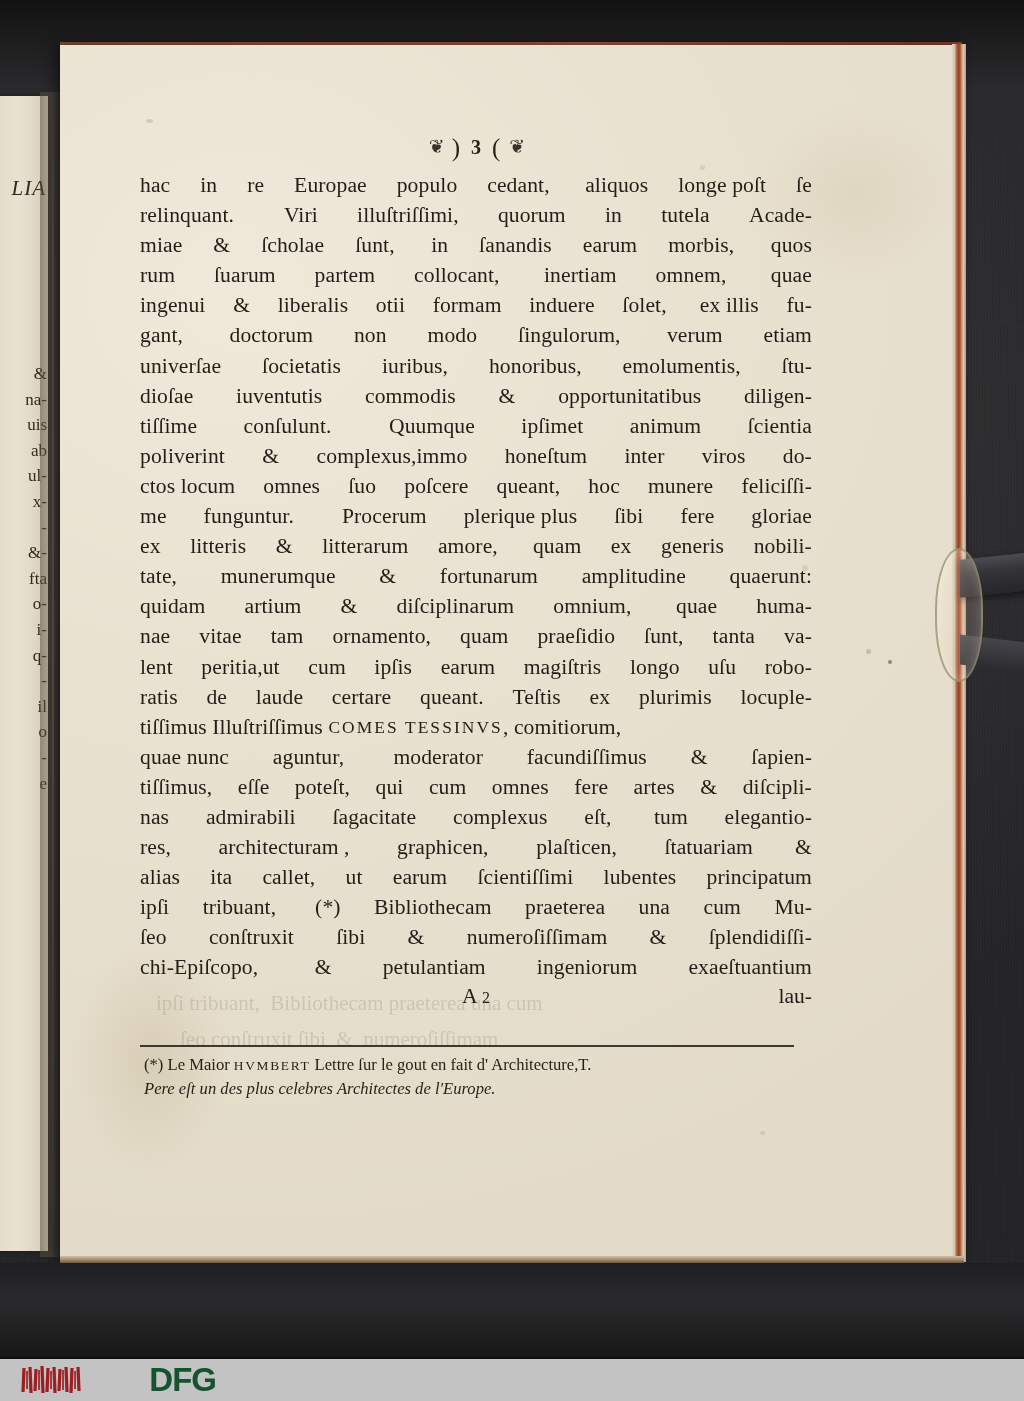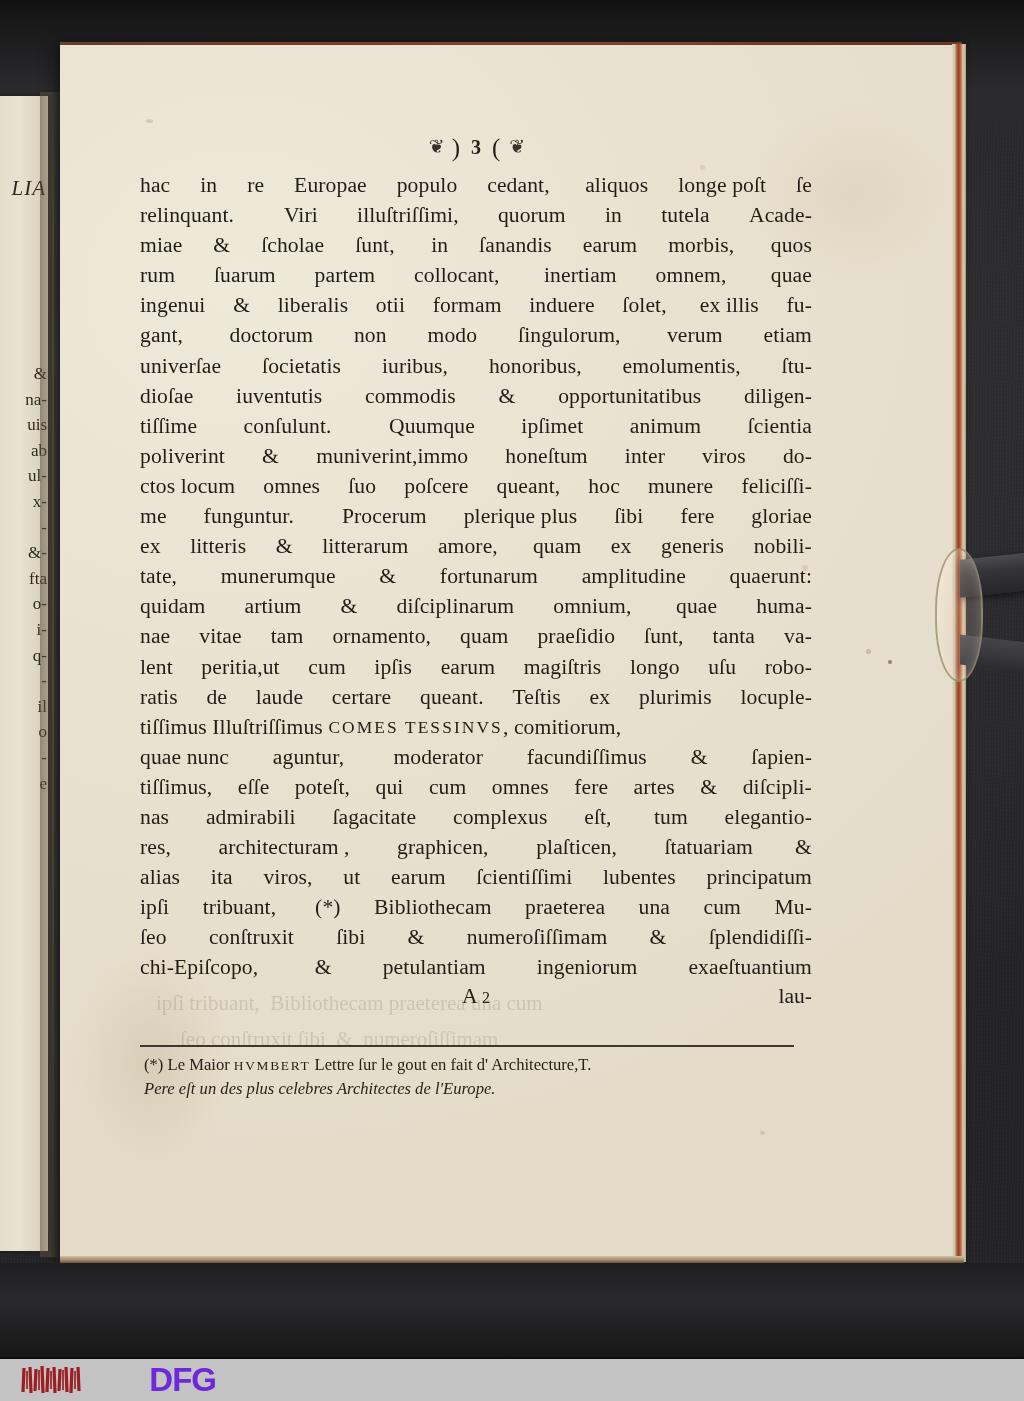--- a/index.html
+++ b/index.html
@@ -286,21 +286,21 @@
     white-space: nowrap;
   }
   #dfg-logo {
     flex: 0 0 auto;
     width: 112px; height: 42px;
     display: flex; align-items: center; justify-content: flex-end;
     padding-right: 6px;
     font-family: "Liberation Sans", sans-serif;
     font-weight: 700;
     font-size: 33px;
-    color: #6d28d9;
+    color: #14532d;
     letter-spacing: -1px;
   }
 </style>
 </head>
 <body>
 
 <div id="scan">
 
   <div id="bed">
     <div class="bed-grain"></div>
@@ -360,35 +360,35 @@
       <div id="body">
           <div class="ln j"><span class="w">hac</span><span class="w">in</span><span class="w">re</span><span class="w">Europae</span><span class="w">populo</span><span class="w">cedant, </span><span class="w">aliquos</span><span class="w">longe poſt</span><span class="w">ſe</span></div>
           <div class="ln j"><span class="w">relinquant.</span><span class="w">  Viri</span><span class="w">illuſtriſſimi,</span><span class="w">quorum</span><span class="w">in</span><span class="w">tutela</span><span class="w">Acade-</span></div>
           <div class="ln j"><span class="w">miae</span><span class="w">&amp;</span><span class="w">ſcholae</span><span class="w">ſunt, </span><span class="w">in</span><span class="w">ſanandis</span><span class="w">earum</span><span class="w">morbis, </span><span class="w">quos</span></div>
           <div class="ln j"><span class="w">rum</span><span class="w">ſuarum</span><span class="w">partem</span><span class="w">collocant, </span><span class="w">inertiam</span><span class="w">omnem, </span><span class="w">quae</span></div>
           <div class="ln j"><span class="w">ingenui</span><span class="w">&amp;</span><span class="w">liberalis</span><span class="w">otii</span><span class="w">formam</span><span class="w">induere</span><span class="w">ſolet, </span><span class="w">ex illis</span><span class="w">fu-</span></div>
           <div class="ln j"><span class="w">gant, </span><span class="w">doctorum</span><span class="w">non</span><span class="w">modo</span><span class="w">ſingulorum, </span><span class="w">verum</span><span class="w">etiam</span></div>
           <div class="ln j"><span class="w">univerſae</span><span class="w">ſocietatis</span><span class="w">iuribus,</span><span class="w">honoribus,</span><span class="w">emolumentis,</span><span class="w">ſtu-</span></div>
           <div class="ln j"><span class="w">dioſae</span><span class="w">iuventutis</span><span class="w">commodis</span><span class="w">&amp;</span><span class="w">opportunitatibus</span><span class="w">diligen-</span></div>
           <div class="ln j"><span class="w">tiſſime</span><span class="w">conſulunt.</span><span class="w">  Quumque</span><span class="w">ipſimet</span><span class="w">animum</span><span class="w">ſcientia</span></div>
-          <div class="ln j"><span class="w">poliverint</span><span class="w">&amp;</span><span class="w">muniverint,immo</span><span class="w">honeſtum</span><span class="w">inter</span><span class="w">viros</span><span class="w">do-</span></div>
+          <div class="ln j"><span class="w">poliverint</span><span class="w">&amp;</span><span class="w">complexus,immo</span><span class="w">honeſtum</span><span class="w">inter</span><span class="w">viros</span><span class="w">do-</span></div>
           <div class="ln j"><span class="w">ctos locum</span><span class="w">omnes</span><span class="w">ſuo</span><span class="w">poſcere</span><span class="w">queant,</span><span class="w">hoc</span><span class="w">munere</span><span class="w">feliciſſi-</span></div>
           <div class="ln j"><span class="w">me</span><span class="w">funguntur.</span><span class="w">  Procerum</span><span class="w">plerique plus</span><span class="w">ſibi</span><span class="w">fere</span><span class="w">gloriae</span></div>
           <div class="ln j"><span class="w">ex</span><span class="w">litteris</span><span class="w">&amp;</span><span class="w">litterarum</span><span class="w">amore, </span><span class="w">quam</span><span class="w">ex</span><span class="w">generis</span><span class="w">nobili-</span></div>
           <div class="ln j"><span class="w">tate,</span><span class="w">munerumque</span><span class="w">&amp;</span><span class="w">fortunarum</span><span class="w">amplitudine</span><span class="w">quaerunt:</span></div>
           <div class="ln j"><span class="w">quidam</span><span class="w">artium</span><span class="w">&amp;</span><span class="w">diſciplinarum</span><span class="w">omnium, </span><span class="w">quae</span><span class="w">huma-</span></div>
           <div class="ln j"><span class="w">nae</span><span class="w">vitae</span><span class="w">tam</span><span class="w">ornamento,</span><span class="w">quam</span><span class="w">praeſidio</span><span class="w">ſunt,</span><span class="w">tanta</span><span class="w">va-</span></div>
           <div class="ln j"><span class="w">lent</span><span class="w">peritia,ut</span><span class="w">cum</span><span class="w">ipſis</span><span class="w">earum</span><span class="w">magiſtris</span><span class="w">longo</span><span class="w">uſu</span><span class="w">robo-</span></div>
           <div class="ln j"><span class="w">ratis</span><span class="w">de</span><span class="w">laude</span><span class="w">certare</span><span class="w">queant.</span><span class="w">Teſtis</span><span class="w">ex</span><span class="w">plurimis</span><span class="w">locuple-</span></div>
           <div class="ln"><span class="w">tiſſimus Illuſtriſſimus </span><span class="smallcaps">COMES TESSINVS</span><span class="w">, comitiorum,</span></div>
           <div class="ln j"><span class="w">quae nunc</span><span class="w">aguntur, </span><span class="w">moderator</span><span class="w">facundiſſimus</span><span class="w">&amp;</span><span class="w">ſapien-</span></div>
           <div class="ln j"><span class="w">tiſſimus,</span><span class="w">eſſe</span><span class="w">poteſt,</span><span class="w">qui</span><span class="w">cum</span><span class="w">omnes</span><span class="w">fere</span><span class="w">artes</span><span class="w">&amp;</span><span class="w">diſcipli-</span></div>
           <div class="ln j"><span class="w">nas</span><span class="w">admirabili</span><span class="w">ſagacitate</span><span class="w">complexus</span><span class="w">eſt, </span><span class="w">tum</span><span class="w">elegantio-</span></div>
           <div class="ln j"><span class="w">res, </span><span class="w">architecturam , </span><span class="w">graphicen, </span><span class="w">plaſticen, </span><span class="w">ſtatuariam</span><span class="w">&amp;</span></div>
-          <div class="ln j"><span class="w">alias</span><span class="w">ita</span><span class="w">viros,</span><span class="w">ut</span><span class="w">earum</span><span class="w">ſcientiſſimi</span><span class="w">lubentes</span><span class="w">principatum</span></div>
+          <div class="ln j"><span class="w">alias</span><span class="w">ita</span><span class="w">callet,</span><span class="w">ut</span><span class="w">earum</span><span class="w">ſcientiſſimi</span><span class="w">lubentes</span><span class="w">principatum</span></div>
           <div class="ln j"><span class="w">ipſi</span><span class="w">tribuant, </span><span class="w">(*)</span><span class="w">Bibliothecam</span><span class="w">praeterea</span><span class="w">una</span><span class="w">cum</span><span class="w">Mu-</span></div>
           <div class="ln j"><span class="w">ſeo</span><span class="w">conſtruxit</span><span class="w">ſibi</span><span class="w">&amp;</span><span class="w">numeroſiſſimam</span><span class="w">&amp;</span><span class="w">ſplendidiſſi-</span></div>
           <div class="ln j"><span class="w">chi-Epiſcopo, </span><span class="w">&amp;</span><span class="w">petulantiam</span><span class="w">ingeniorum</span><span class="w">exaeſtuantium</span></div>
         </div>
 
       <div id="sigline">
         <span id="sig"><span>A</span> <span class="sig-num">2</span></span>
         <span id="catchword">lau-</span>
       </div>
     </div>

